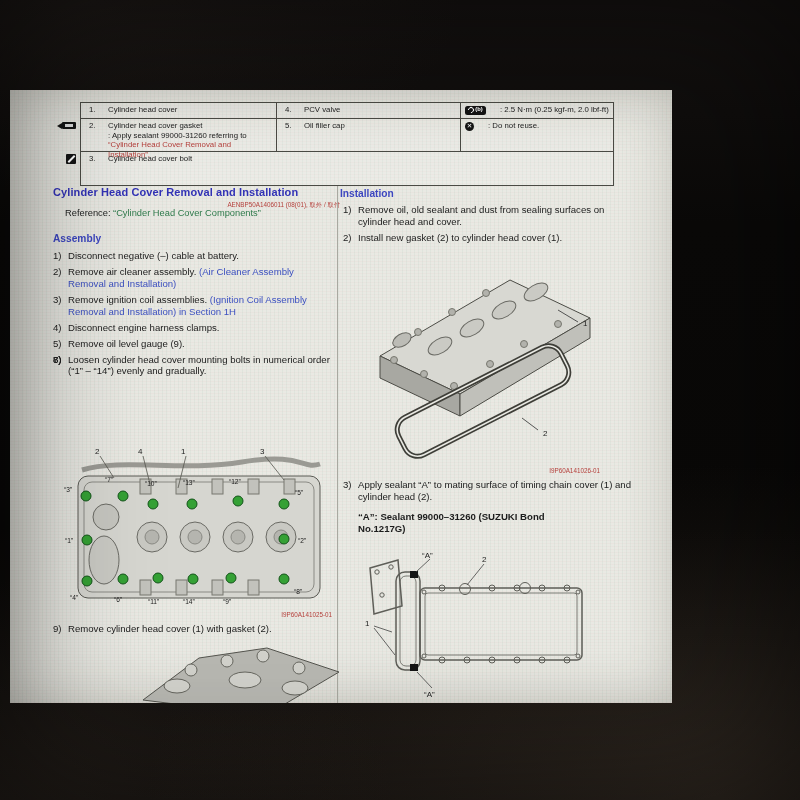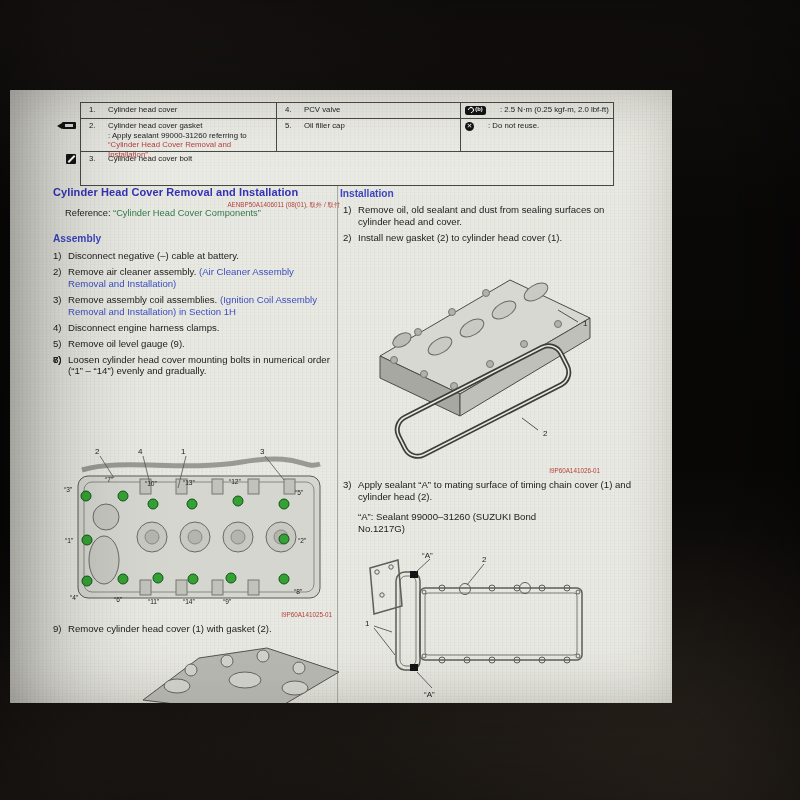--- a/index.html
+++ b/index.html
@@ -62,21 +62,21 @@
   .wrenchicon{position:absolute;left:-15px;top:2px;width:10px;height:10px;background:#141414;border-radius:1px;}
   .wrenchicon::after{content:"";position:absolute;left:0.5px;top:4px;width:9px;height:2px;background:#fff;transform:rotate(-45deg);}
   
   .title{position:absolute;left:43px;top:96px;font-size:11px;font-weight:bold;color:#3232b6;letter-spacing:0.1px;}
   .doccode{position:absolute;left:150px;top:111px;width:180px;text-align:right;color:#b5403c;font-size:6.3px;}
   .refline{position:absolute;left:55px;top:118px;font-size:9.3px;}
   .sechead{position:absolute;font-size:10.2px;font-weight:bold;color:#3c46c0;}
   .steps{position:absolute;font-size:9.6px;line-height:11.8px;}
   .step{position:relative;padding-left:15px;margin-bottom:4.2px;}
   .sn{position:absolute;left:0;top:0;}
-  .bold{font-weight:normal;}
+  .bold{font-weight:bold;}
   .coldiv{position:absolute;left:327px;top:96px;width:1px;height:517px;background:#a9a9a1;}
   
   .fig{position:absolute;}
   svg text{font-family:"Liberation Sans",sans-serif;fill:#1c1c1c;}
   .bl{font-size:6.6px;}
   .pc{font-size:8px;}
   .fc{font-size:8px;}
 </style>
 </head>
 <body>
@@ -132,21 +132,21 @@
     <div class="refline">
       <span>Reference: </span><span class="lnk-green">“Cylinder Head Cover Components”</span>
     </div>
 
     <div class="coldiv"></div>
 
     <div class="sechead" style="left:43px;top:143px;">Assembly</div>
     <div class="steps" style="left:43px;top:160px;width:280px;">
       <div class="step"><span class="sn">1)</span><span>Disconnect negative (–) cable at battery.</span></div>
       <div class="step"><span class="sn">2)</span><span>Remove air cleaner assembly. </span><span class="lnk-blue">(Air Cleaner Assembly Removal and Installation)</span></div>
-      <div class="step"><span class="sn">3)</span><span>Remove assembly coil assemblies. </span><span class="lnk-blue">(Ignition Coil Assembly Removal and Installation) in Section 1H</span></div>
+      <div class="step"><span class="sn">3)</span><span>Remove ignition coil assemblies. </span><span class="lnk-blue">(Ignition Coil Assembly Removal and Installation) in Section 1H</span></div>
       <div class="step"><span class="sn">4)</span><span>Disconnect engine harness clamps.</span></div>
       <div class="step"><span class="sn">5)</span><span>Remove oil level gauge (9).</span></div>
       <div class="step"><span class="sn">6)</span></div>
       <div class="step"><span class="sn">7)</span></div>
       <div class="step"><span class="sn">8)</span><span>Loosen cylinder head cover mounting bolts in numerical order (“1” – “14”) evenly and gradually.</span></div>
     </div>
 
     <svg class="fig" style="left:52px;top:352px;" width="272" height="170" viewBox="0 0 272 170">
       <path d="M20,28 C60,16 120,30 180,20 S240,28 258,22" fill="none" stroke="#9a9a94" stroke-width="5"></path>
       <g>

